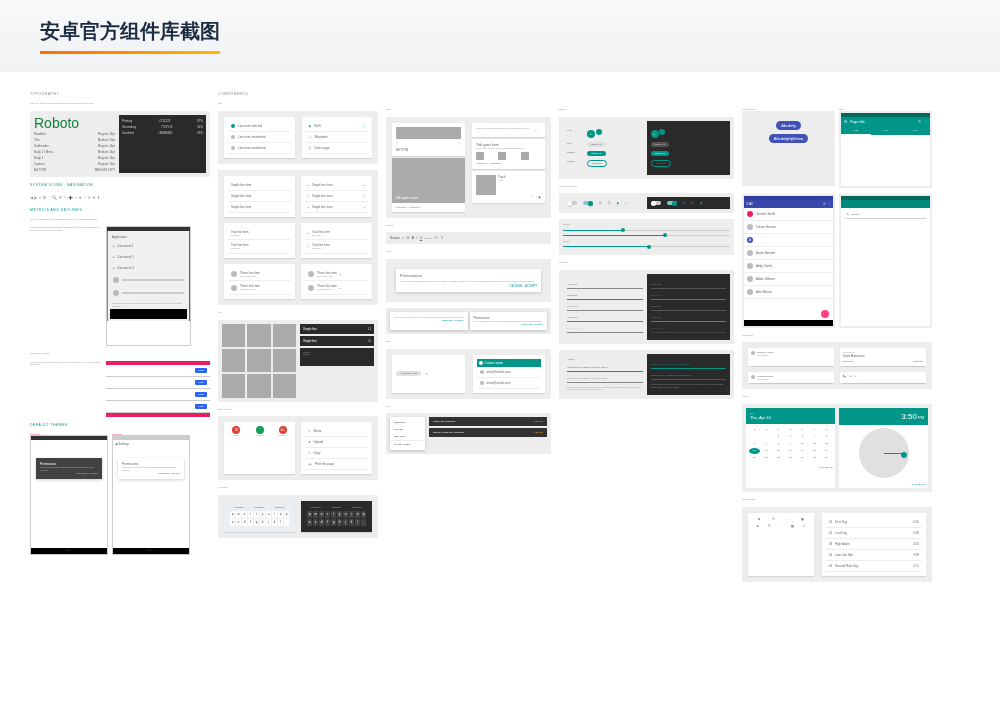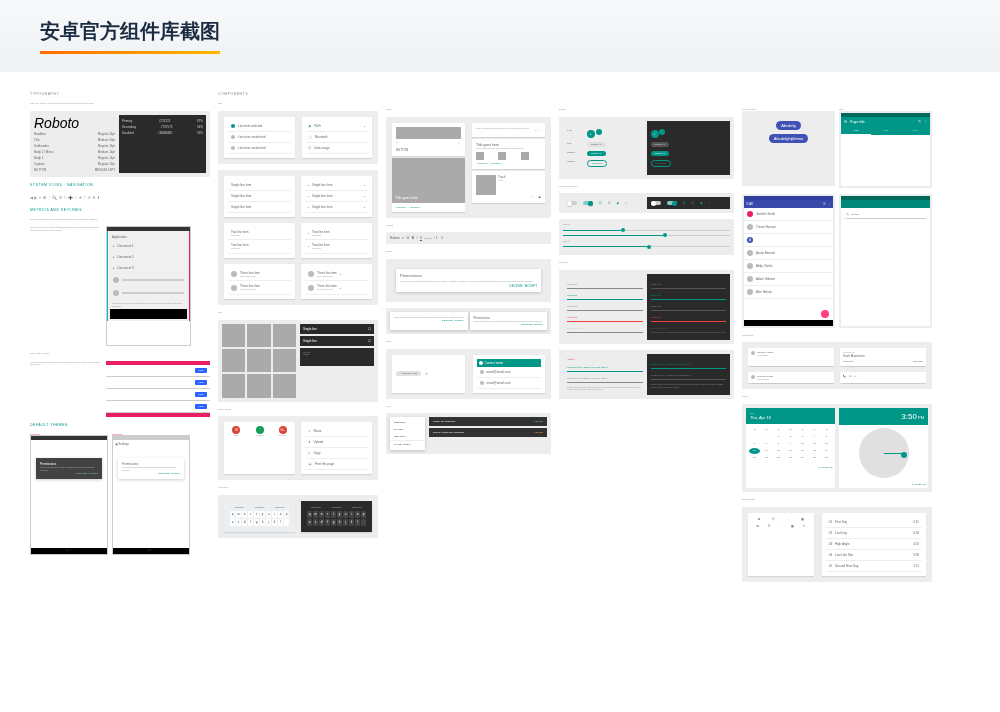--- a/index.html
+++ b/index.html
@@ -9,21 +9,21 @@
 .title { font-size: 20px; font-weight: 600; color: #1a2b42; }
 .canvas { background: #fff; margin: 0; padding: 20px 30px; height: 640px; display: flex; gap: 8px; font-size: 3px; color: #666; }
 .col { display: flex; flex-direction: column; gap: 6px; }
 .col1 { width: 180px; }
 .col2 { width: 160px; }
 .col3 { width: 165px; }
 .col4 { width: 175px; }
 .col5 { width: 190px; }
 .sec-label { font-size: 3.5px; color: #888; text-transform: uppercase; letter-spacing: 0.5px; }
 .panel { background: #ededed; padding: 4px; border-radius: 1px; }
-.roboto-big { font-size: 14px; font-weight: 400; color: #000000; font-family: Arial; font-style: italic; }
+.roboto-big { font-size: 14px; font-weight: 400; color: #15803d; font-family: Arial; }
 .typo-row { display: flex; justify-content: space-between; font-size: 3px; padding: 1px 0; }
 .dark { background: #2a2a2a; color: #ccc; }
 .icon-row { display: flex; gap: 4px; padding: 2px 0; color: #999; font-size: 4px; }
 .phone-frame { background: #fff; border: 0.5px solid #ccc; width: 85px; position: relative; }
 .status-bar { background: #333; height: 4px; }
 .app-bar { background: #00897b; height: 8px; }
 .app-bar-blue { background: #3949ab; height: 8px; }
 .list-item { padding: 3px; border-bottom: 0.5px solid #eee; display: flex; align-items: center; gap: 3px; }
 .avatar { width: 6px; height: 6px; border-radius: 50%; background: #bbb; flex-shrink: 0; }
 .avatar-sm { width: 4px; height: 4px; }

